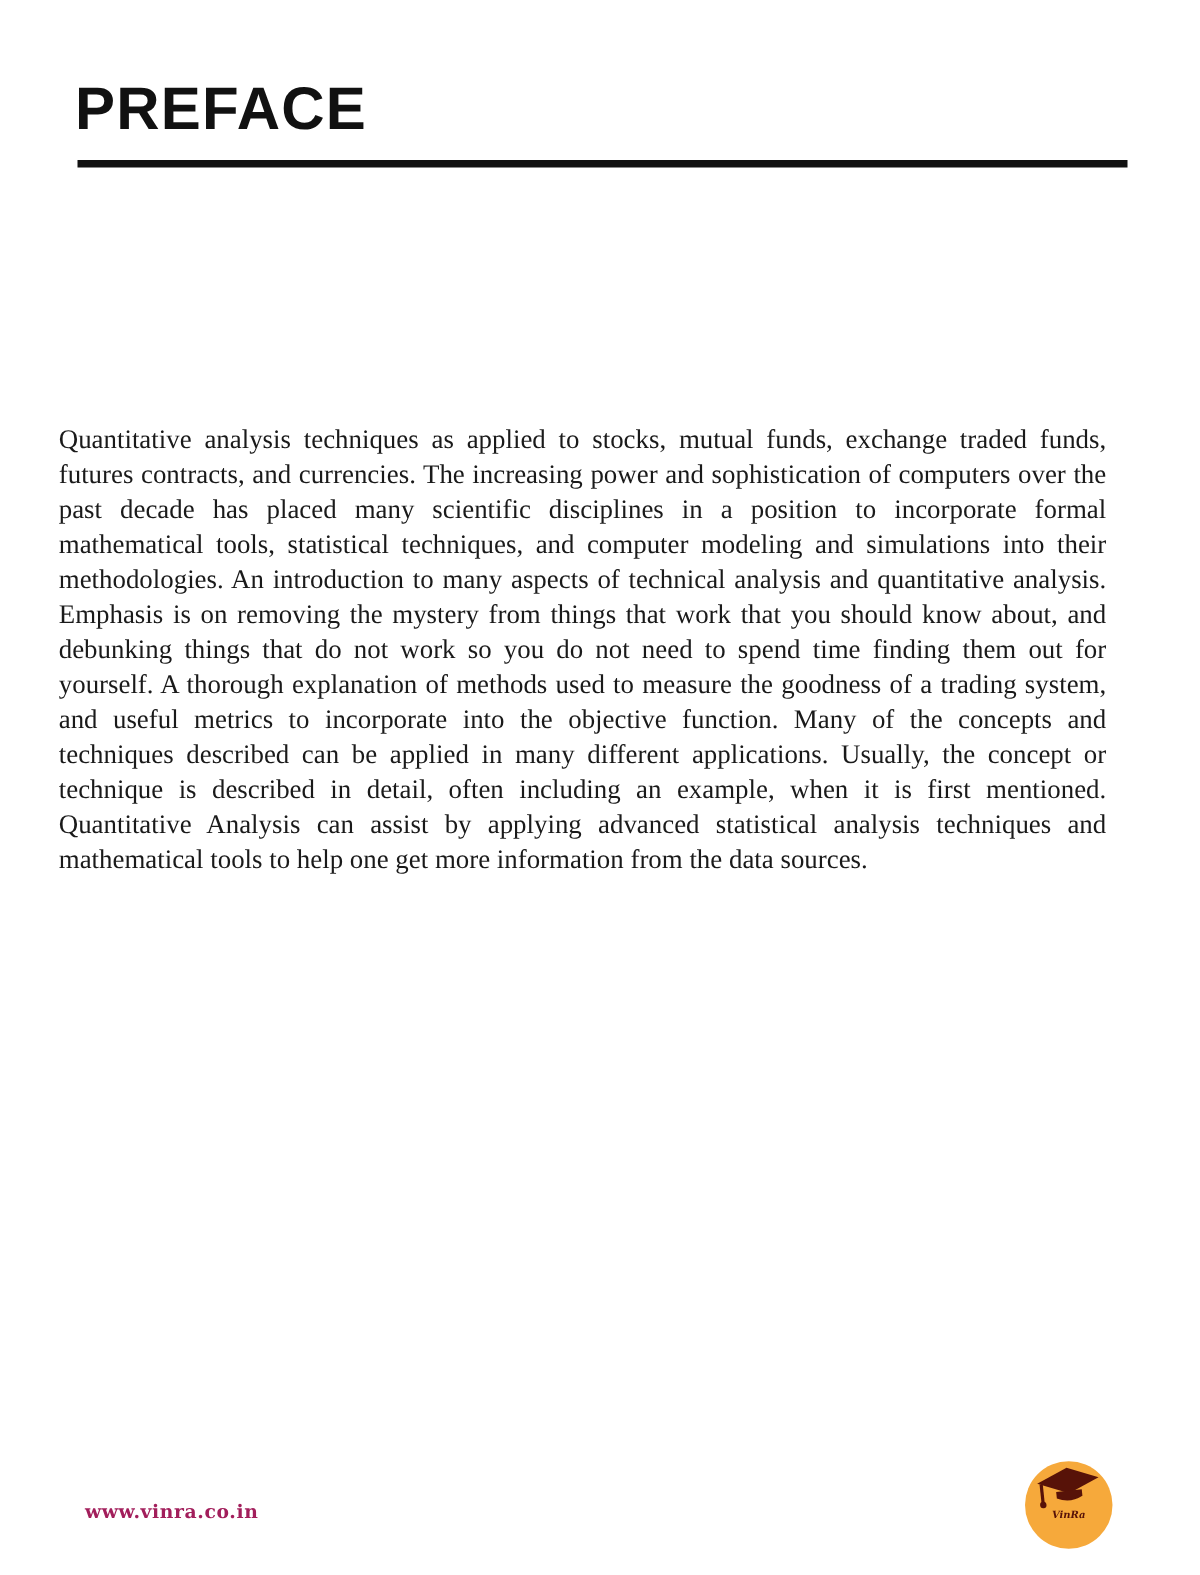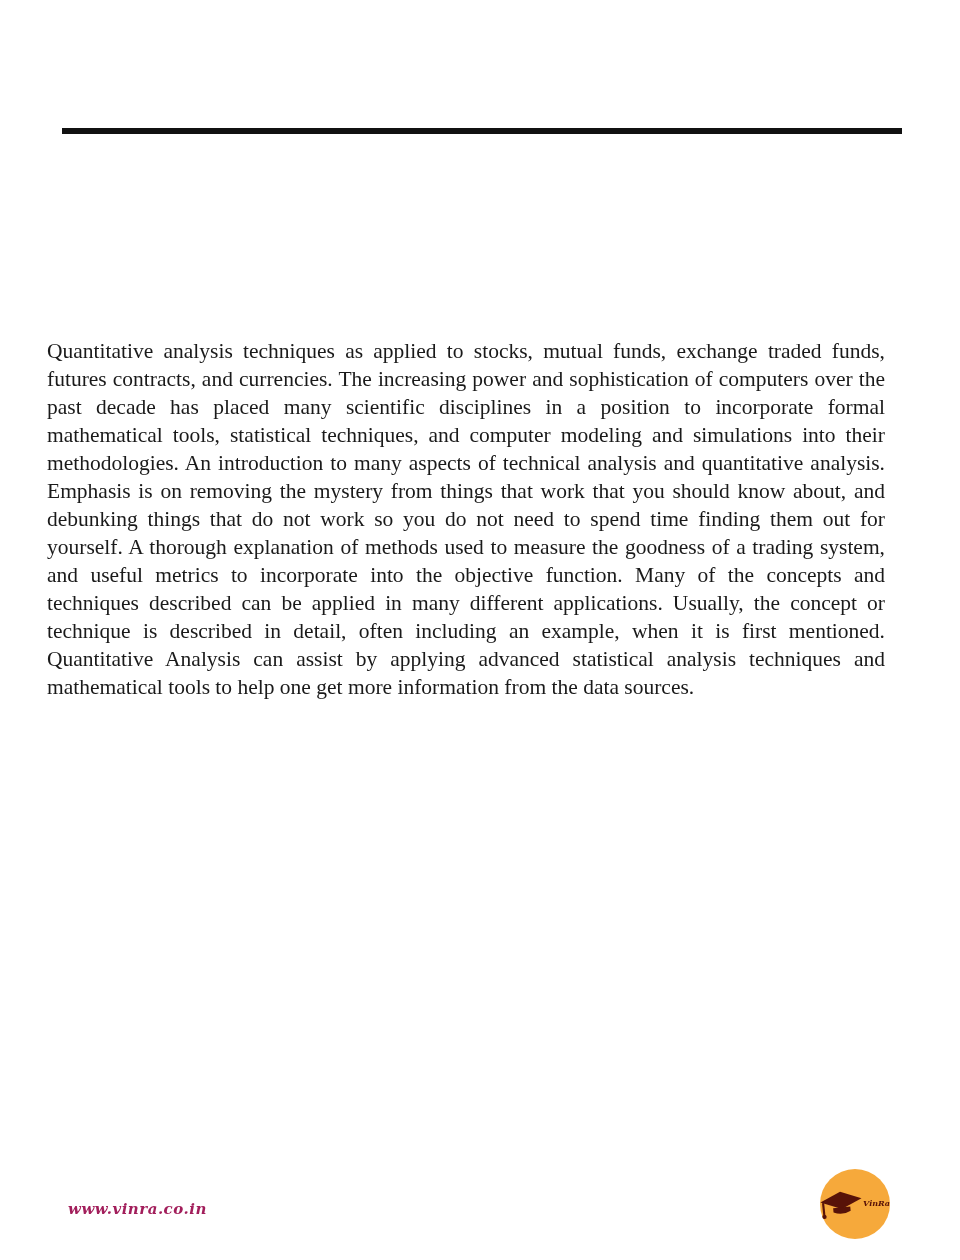--- a/index.html
+++ b/index.html
@@ -48,38 +48,37 @@
     font-size: 21.5px;
     line-height: 28px;
     text-align: justify;
     color: var(--body_text);
   }
   .website-link {
     position: absolute;
     left: 68px;
     top: 1200px;
     font-family: "DejaVu Serif", serif;
-    font-style: italic;
     font-weight: 700;
     font-size: 15px;
     letter-spacing: 0.5px;
     color: var(--link);
     text-decoration: none;
     cursor: pointer;
   }
   .publisher-logo {
     position: absolute;
     left: 820px;
     top: 1169px;
     width: 70px;
     height: 70px;
     border-radius: 50%;
     background: var(--logo_circle);
     display: flex;
-    flex-direction: row;
+    flex-direction: column;
     align-items: center;
     justify-content: flex-start;
   }
   .cap-icon {
     width: 52px;
     height: 36px;
     color: var(--logo_cap);
     transform: rotate(-6deg);
     margin-top: 4px;
   }
@@ -91,20 +90,21 @@
     line-height: 9px;
     color: var(--logo_cap);
     margin-top: -2px;
   }
 </style>
 </head>
 <body>
 
 <div class="page">
 
+  <h1 class="page-title">PREFACE</h1>
 
   <div class="header-rule"></div>
 
   <p class="preface-paragraph">Quantitative analysis techniques as applied to stocks, mutual funds, exchange traded funds, futures contracts, and currencies. The increasing power and sophistication of computers over the past decade has placed many scientific disciplines in a position to incorporate formal mathematical tools, statistical techniques, and computer modeling and simulations into their methodologies. An introduction to many aspects of technical analysis and quantitative analysis. Emphasis is on removing the mystery from things that work that you should know about, and debunking things that do not work so you do not need to spend time finding them out for yourself. A thorough explanation of methods used to measure the goodness of a trading system, and useful metrics to incorporate into the objective function. Many of the concepts and techniques described can be applied in many different applications. Usually, the concept or technique is described in detail, often including an example, when it is first mentioned. Quantitative Analysis can assist by applying advanced statistical analysis techniques and mathematical tools to help one get more information from the data sources.</p>
 
   <a class="website-link">www.vinra.co.in</a>
 
   <div class="publisher-logo">
     <svg class="cap-icon" viewBox="0 0 100 70" xmlns="http://www.w3.org/2000/svg">
 

